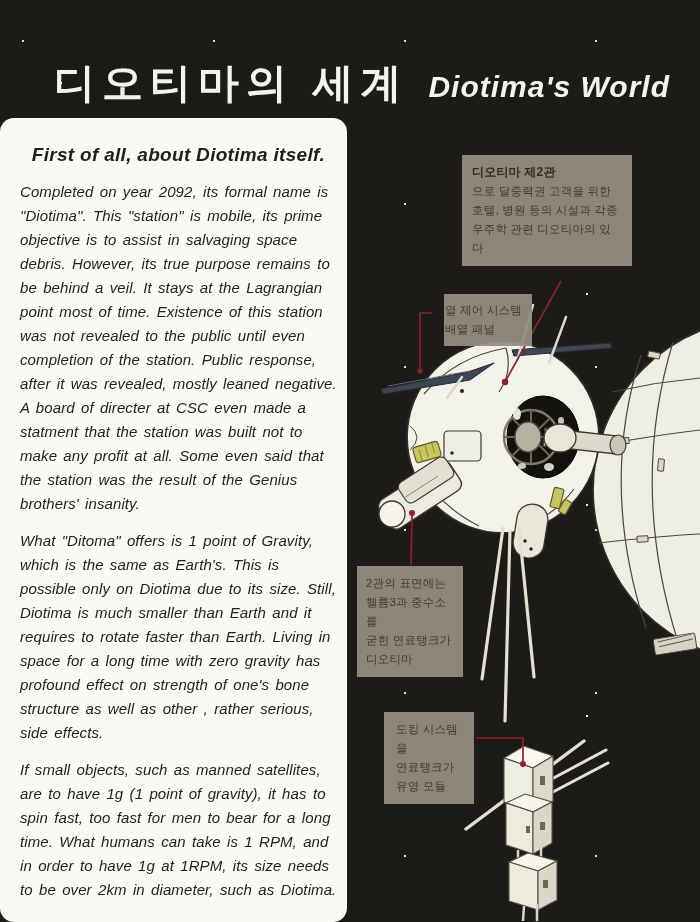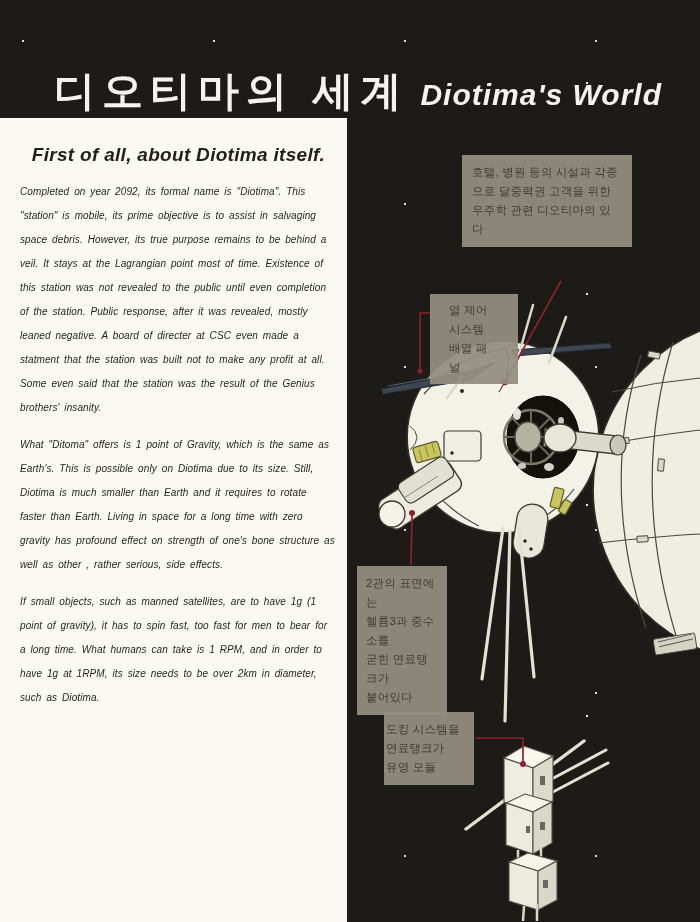--- a/index.html
+++ b/index.html
@@ -10,50 +10,50 @@
     background-image:
       radial-gradient(1.4px 1.4px at 23px 41px, rgba(255,255,255,.95) 50%, transparent 55%),
       radial-gradient(1px 1px at 97px 13px, rgba(255,255,255,.75) 50%, transparent 55%),
       radial-gradient(1.7px 1.7px at 61px 83px, rgba(255,255,255,.9) 50%, transparent 55%),
       radial-gradient(1px 1px at 141px 107px, rgba(235,235,228,.55) 50%, transparent 55%),
       radial-gradient(1.2px 1.2px at 177px 55px, rgba(255,255,255,.65) 50%, transparent 55%),
       radial-gradient(1px 1px at 49px 151px, rgba(220,220,214,.5) 50%, transparent 55%);
     background-size:191px 163px,233px 197px,263px 211px,209px 239px,251px 177px,283px 229px;
   }
   .title{
-    position:absolute;top:30px;left:54px;right:10px;
-    display:flex;align-items:baseline;gap:12px;color:#f4f3ee;white-space:nowrap;text-align:right;
+    position:absolute;top:22px;left:54px;right:10px;
+    display:flex;align-items:baseline;gap:20px;color:#f4f3ee;white-space:nowrap;text-align:right;
   }
   .title .ko{font-size:41px;font-weight:bold;letter-spacing:7px;font-family:"Liberation Sans",sans-serif;}
   .title .en{font-size:30px;font-style:italic;font-weight:bold;letter-spacing:1px;margin-top:48px;}
   .panel{
     position:absolute;left:0;top:118px;width:347px;height:804px;
     background:#faf9f3;color:#211f1b;
-    padding:26px 10px 0 20px;box-sizing:border-box;
+    padding:26px 10px 0 20px;box-sizing:border-box;border-radius:14px;
   }
   .panel h2{
     margin:0 0 14px 0;font-size:19px;font-weight:bold;font-style:italic;
     text-align:center;letter-spacing:.3px;
   }
   .panel p{
-    margin:13px 0 0 0;font-size:10px;line-height:24px;font-style:italic;
+    margin:13px 0 0 0;font-size:15px;line-height:24px;font-style:italic;
     font-weight:500;letter-spacing:.1px;word-spacing:2px;
   }
   .panel p.first{margin-top:0;}
   svg.scene{position:absolute;left:0;top:0;width:700px;height:922px;}
   .callout{
     position:absolute;background:rgba(148,141,128,.94);color:#423b31;
     font-size:11.5px;line-height:19px;box-sizing:border-box;
     letter-spacing:.2px;
   }
   .callout .t{font-weight:bold;color:#2f2a23;font-size:12px;}
   #anno-hall2{left:462px;top:155px;width:170px;padding:8px 10px;}
-  #anno-thermal{left:430px;top:294px;width:88px;padding:7px 19px;}
-  #anno-fuel{left:357px;top:566px;width:90px;padding:8px 9px;}
-  #anno-docking{left:384px;top:712px;width:90px;padding:8px 2px;}
+  #anno-thermal{left:444px;top:294px;width:88px;padding:7px 1px;}
+  #anno-fuel{left:357px;top:566px;width:106px;padding:8px 9px;}
+  #anno-docking{left:384px;top:712px;width:90px;padding:8px 12px;}
 </style>
 </head>
 <body>
 
 <svg class="scene" viewBox="0 0 700 922" aria-hidden="true">
 
   <g>
     <circle cx="765" cy="490" r="172" fill="#efeee3" stroke="#2e2c26" stroke-width="1.8"></circle>
     <path d="M641,355 Q599,485 646,628" fill="none" stroke="#4a483e" stroke-width="1.2"></path>
     <path d="M673,342 Q629,487 678,642" fill="none" stroke="#4a483e" stroke-width="1.2"></path>
@@ -176,34 +176,35 @@
 
 <div class="panel">
   <h2>First of all, about Diotima itself.</h2>
   <p class="first">Completed on year 2092, its formal name is "Diotima". This "station" is mobile, its prime objective is to assist in salvaging space debris. However, its true purpose remains to be behind a veil. It stays at the Lagrangian point most of time. Existence of this station was not revealed to the public until even completion of the station. Public response, after it was revealed, mostly leaned negative. A board of directer at CSC even made a statment that the station was built not to make any profit at all. Some even said that the station was the result of the Genius brothers' insanity.</p>
   <p>What "Ditoma" offers is 1 point of Gravity, which is the same as Earth's. This is possible only on Diotima due to its size. Still, Diotima is much smaller than Earth and it requires to rotate faster than Earth. Living in space for a long time with zero gravity has profound effect on strength of one's bone structure as well as other , rather serious, side effects.</p>
   <p>If small objects, such as manned satellites, are to have 1g (1 point of gravity), it has to spin fast, too fast for men to bear for a long time. What humans can take is 1 RPM, and in order to have 1g at 1RPM, its size needs to be over 2km in diameter, such as Diotima.</p>
 
 </div>
 
 <div class="callout" id="anno-hall2">
+  <div class="t">디오티마 제2관</div>
+  <div>으로 달중력권 고객을 위한</div>
   <div>호텔, 병원 등의 시설과 각종</div>
-  <div>으로 달중력권 고객을 위한</div>
   <div>우주학 관련 디오티마의 있다</div>
 </div>
 
 <div class="callout" id="anno-thermal">
   <div>열 제어 시스템</div>
   <div>배열 패널</div>
 </div>
 
 <div class="callout" id="anno-fuel">
   <div>2관의 표면에는</div>
   <div>헬륨3과 중수소를</div>
   <div>굳힌 연료탱크가</div>
-  <div>붙어있다</div>
+  <div>디오티마</div>
 </div>
 
 <div class="callout" id="anno-docking">
   <div>도킹 시스템을</div>
   <div>연료탱크가</div>
   <div>유영 모듈</div>
 </div>
 
 </body></html>

